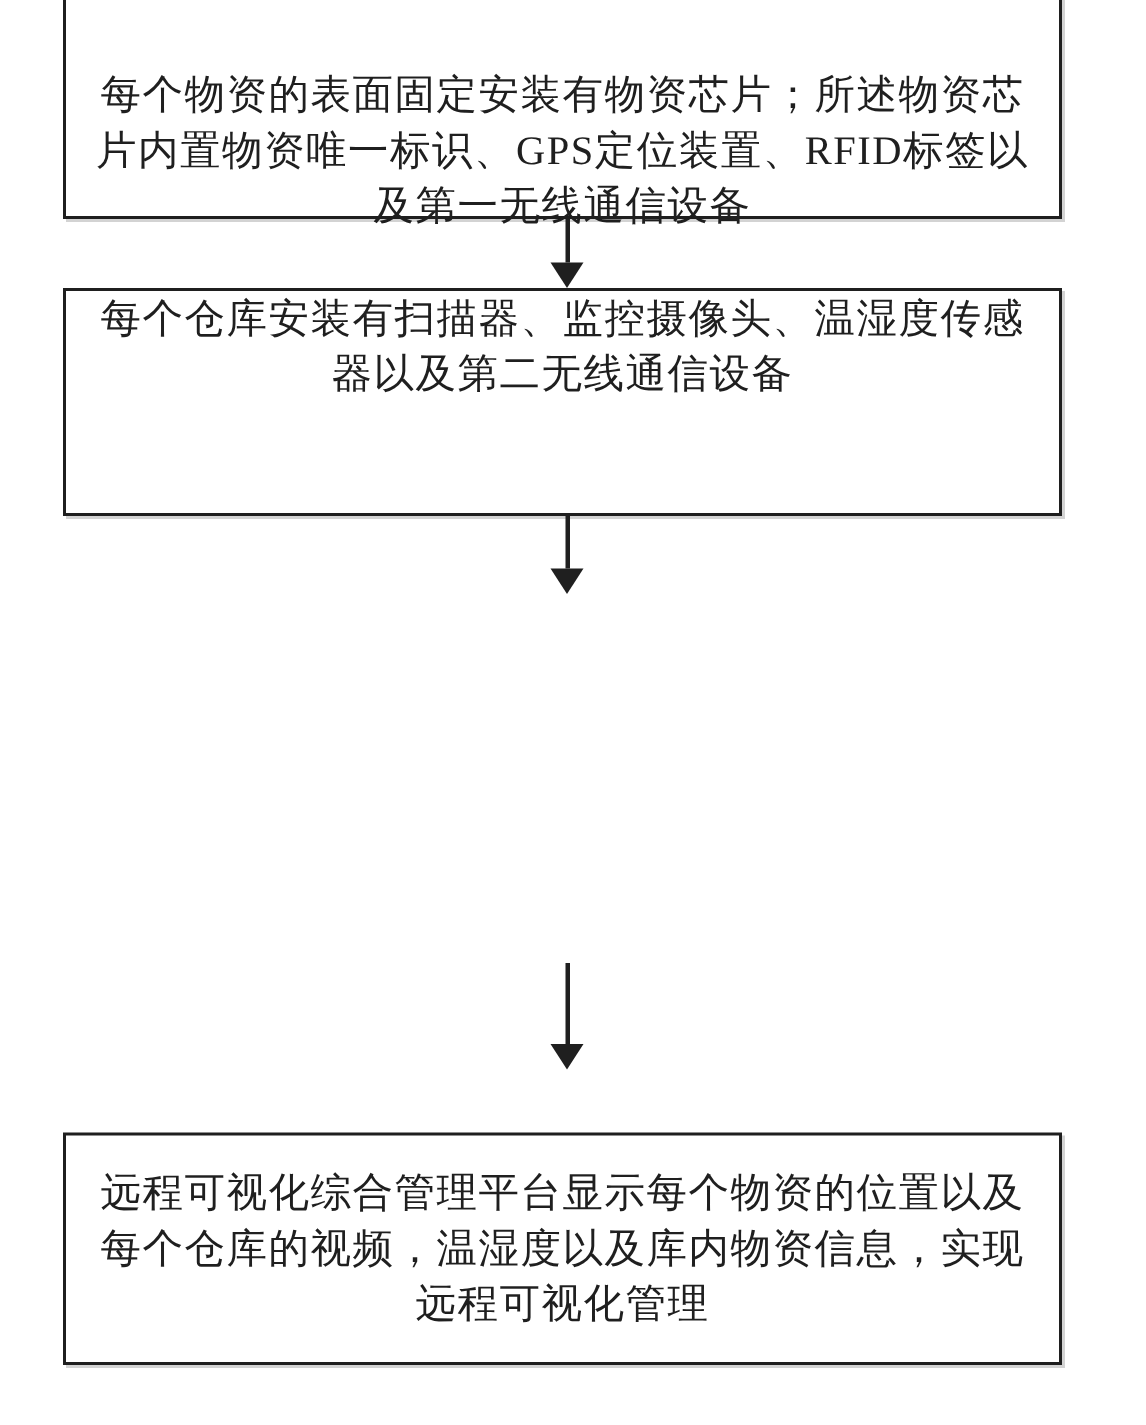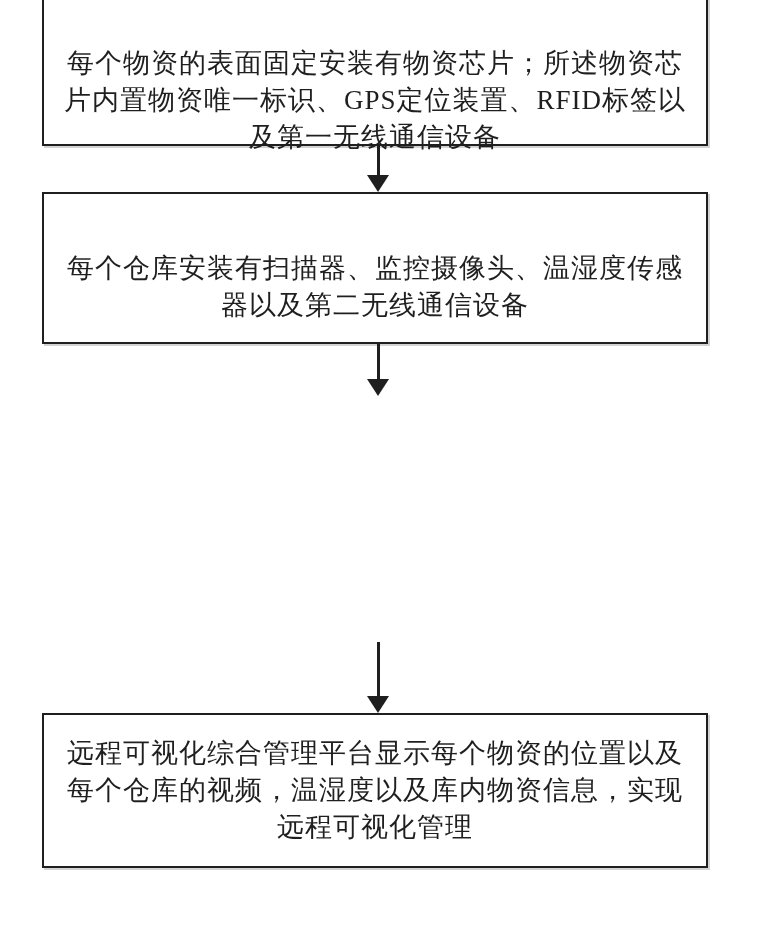--- a/index.html
+++ b/index.html
@@ -24,23 +24,23 @@
     border:2px solid var(--ink);
     background:var(--paper);
     box-shadow:2px 2px 0 rgba(110,110,110,0.30);
     font-size:27px;
     letter-spacing:1px;
     text-align:center;
     white-space:pre-line;
   }
   .box .txt{display:block;width:100%;}
   .box1{top:-10px;height:156px;padding:16px 10px 0;line-height:37px;}
-  .box2{top:192px;height:152px;display:flex;align-items:flex-end;justify-content:center;padding:16px 10px;line-height:37px;font-family:Liberation Mono, monospace;}
+  .box2{top:192px;height:152px;display:flex;align-items:flex-start;justify-content:center;padding:0 10px;line-height:37px;}
   .box3{top:395px;height:247px;padding:4px 8px 0;line-height:34px;}
-  .box4{top:713px;height:155px;display:flex;align-items:center;justify-content:center;padding:12px 10px;line-height:37px;}
+  .box4{top:755px;height:155px;display:flex;align-items:center;justify-content:center;padding:12px 10px;line-height:37px;}
   .arrow{
     position:absolute;
     left:367px;
     width:22px;
     display:flex;
     flex-direction:column;
     align-items:center;
   }
   .arrow .shaft{width:3px;background:var(--ink);}
   .arrow .head{

